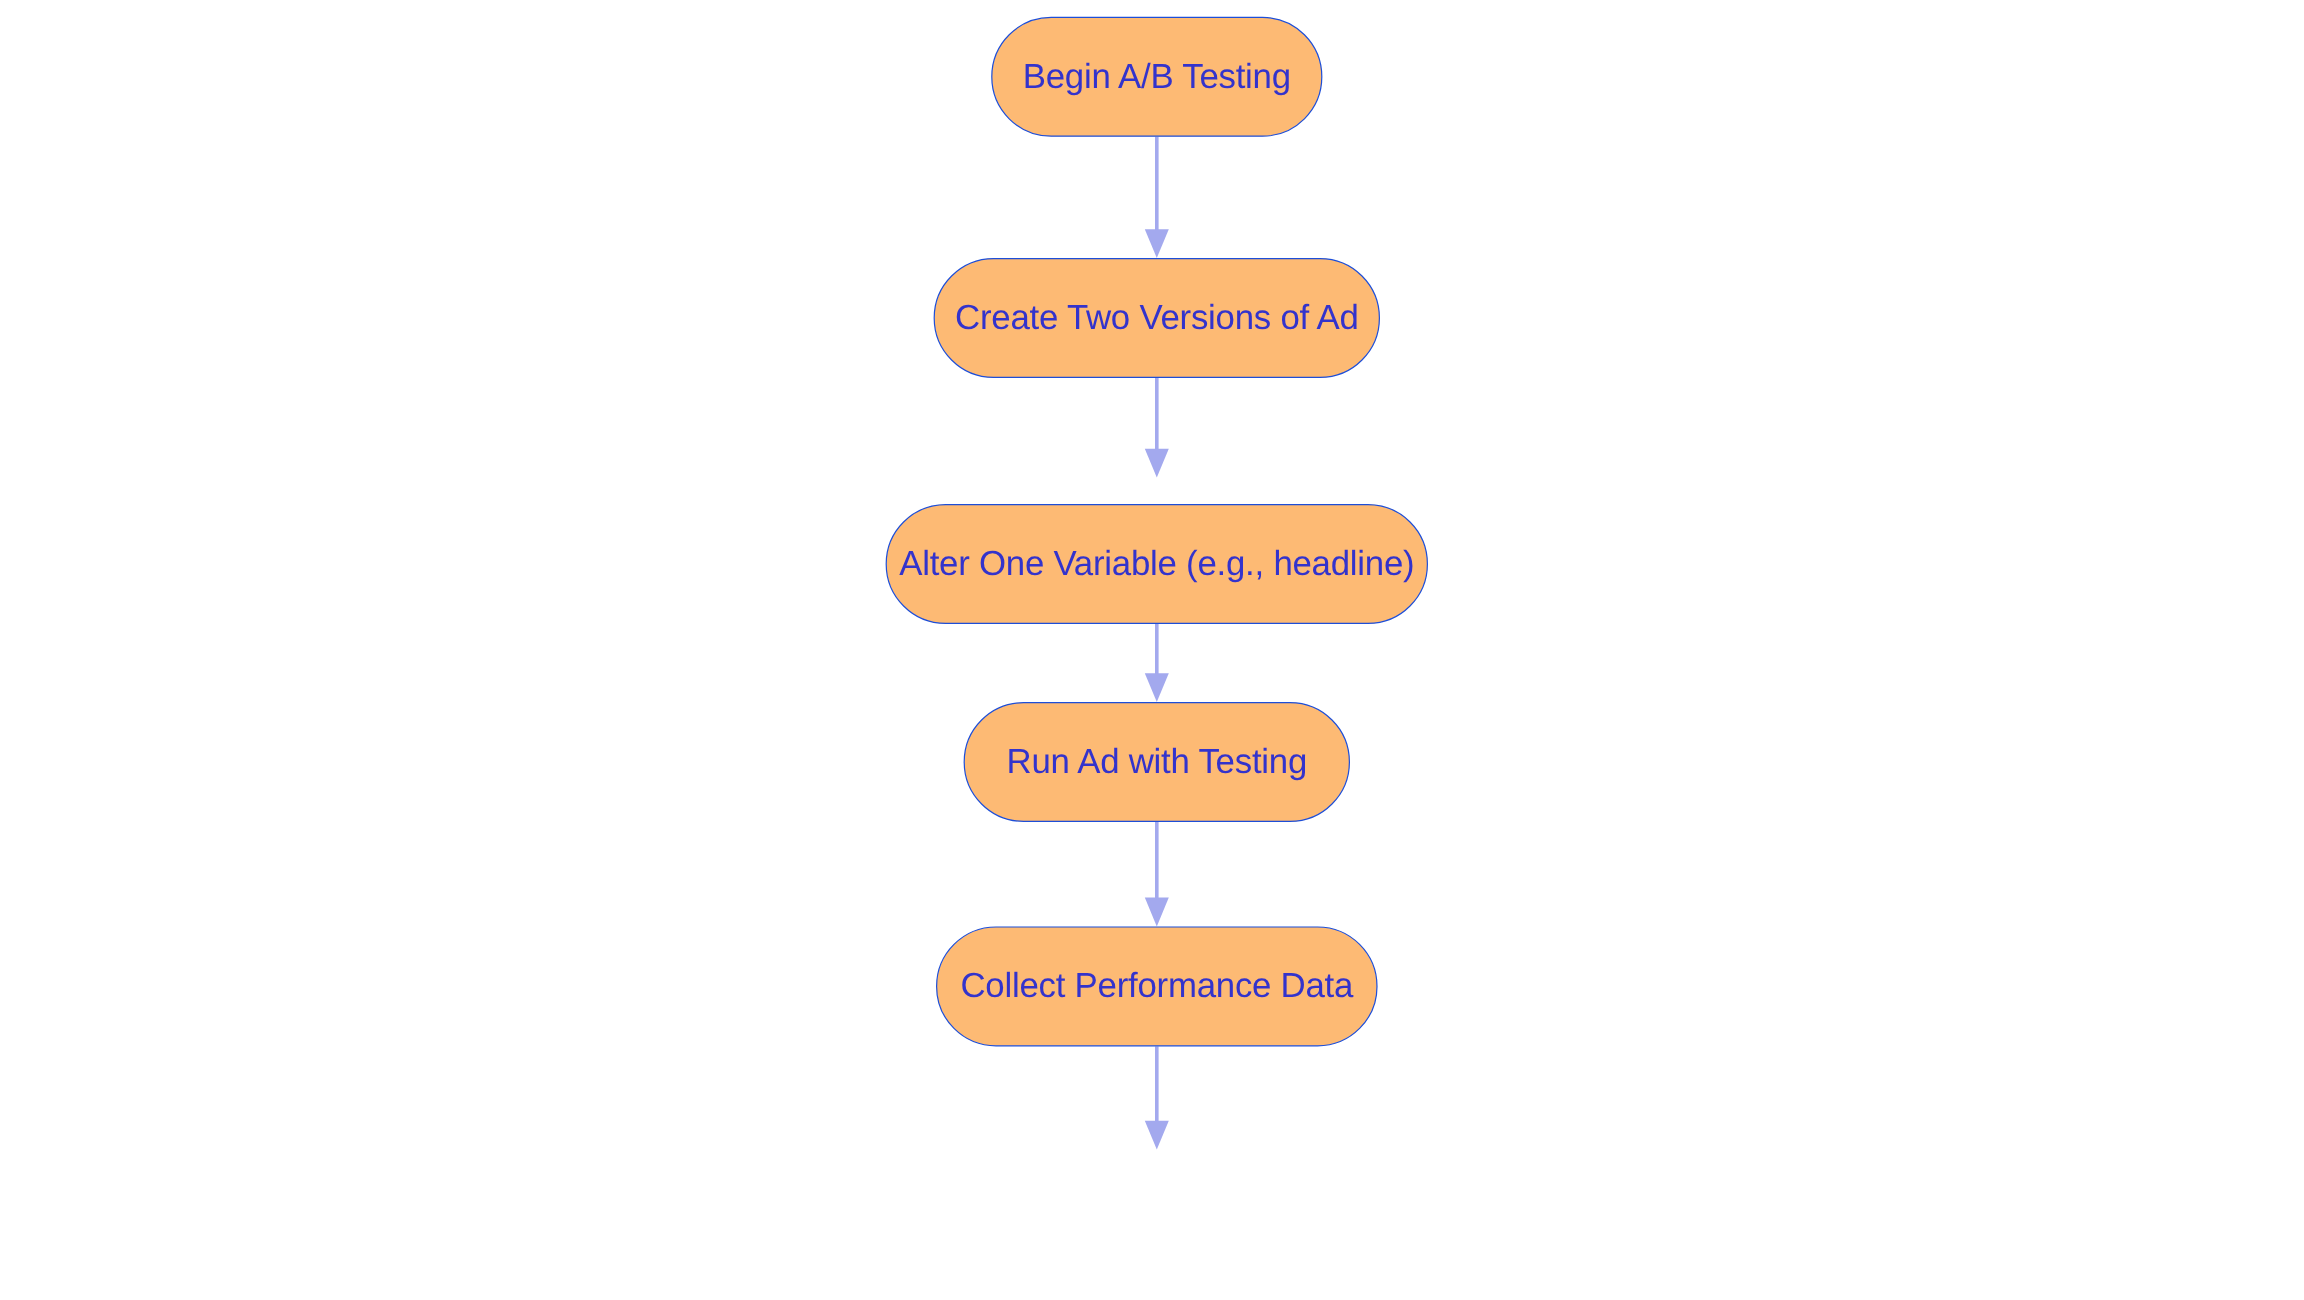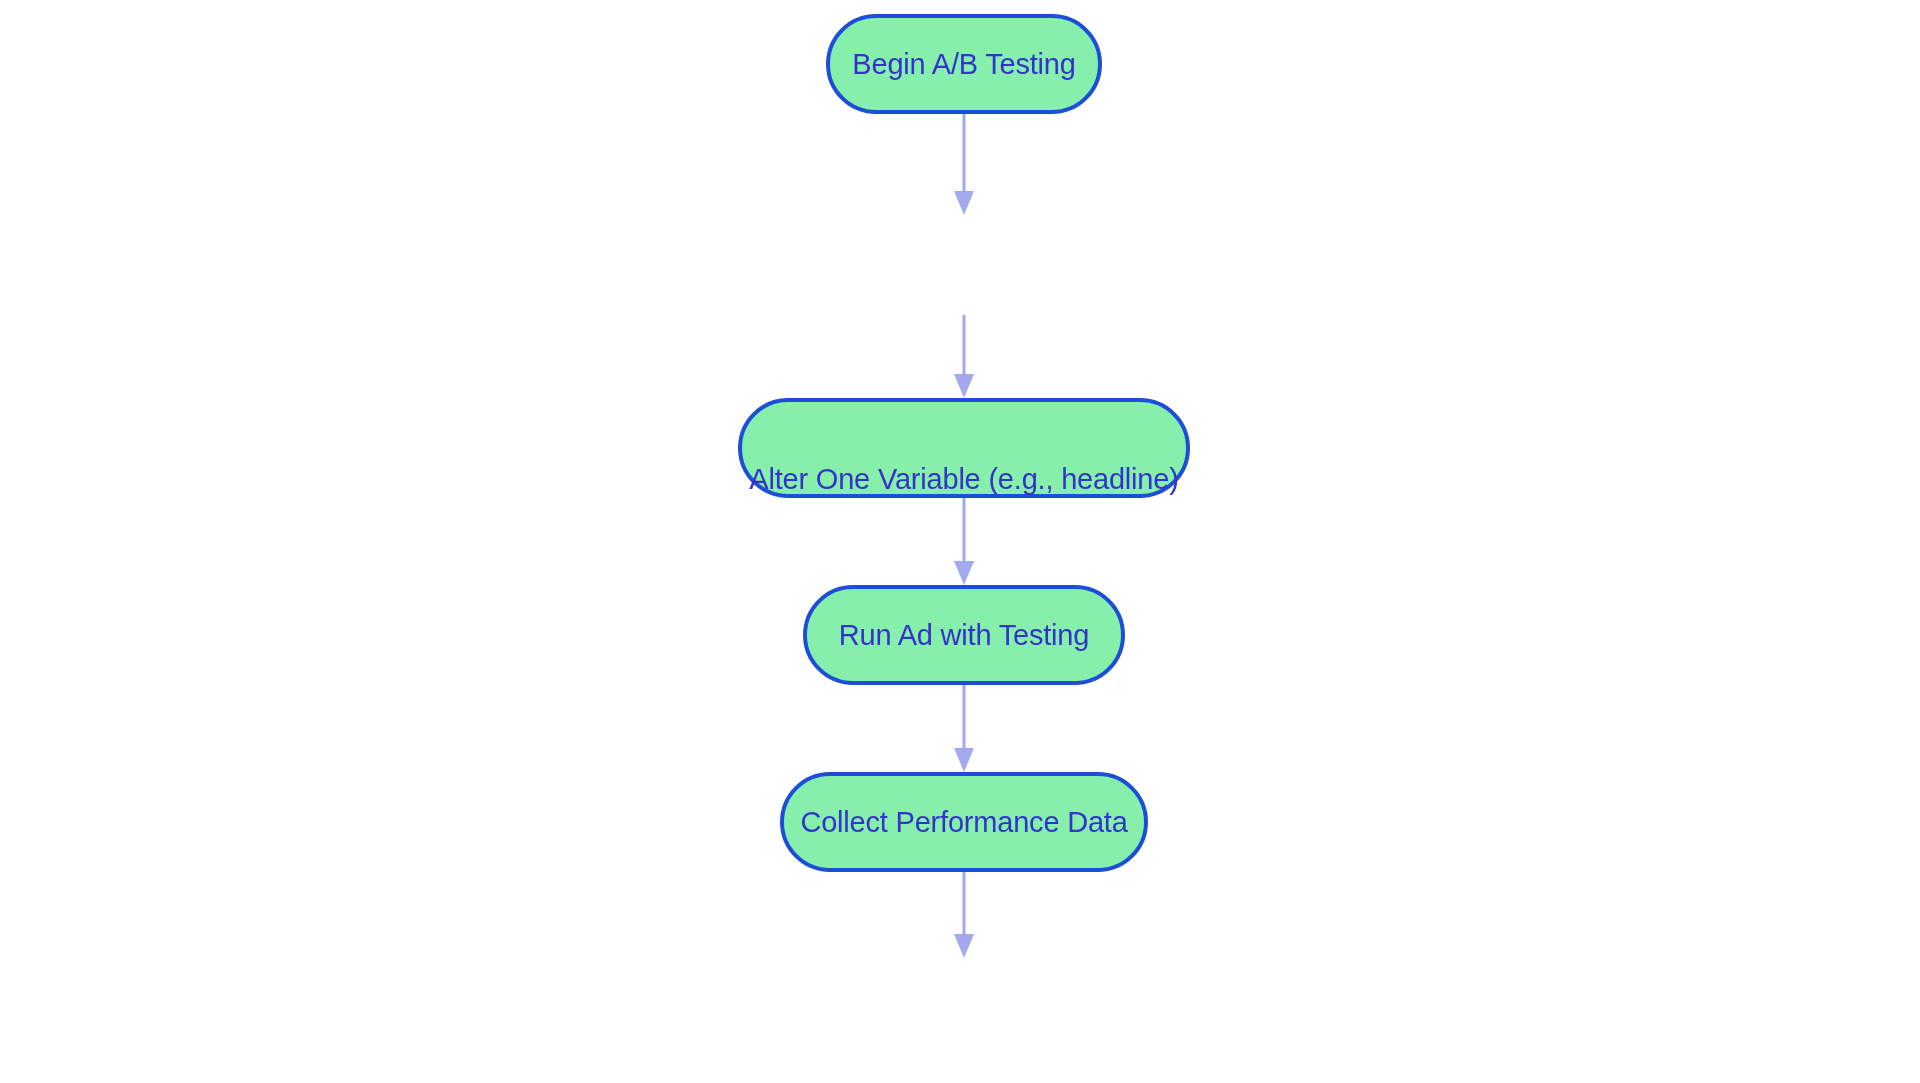--- a/index.html
+++ b/index.html
@@ -19,22 +19,22 @@
     width: 1920px;
     height: 1083px;
     background: #ffffff;
   }
 
   .node {
     position: absolute;
     box-sizing: border-box;
     height: 100px;
     transform: translateX(-50%);
-    background: #86efac;
-    border: 4px solid #1d4ed8;
+    background: #fdba74;
+    border: 1px solid #1d4ed8;
     border-radius: 50px;
     display: flex;
     align-items: center;
     justify-content: center;
     color: #3333cc;
     font-family: "Liberation Sans", sans-serif;
     font-size: 29px;
     line-height: 1;
     letter-spacing: -0.2px;
     white-space: nowrap;
@@ -94,22 +94,25 @@
     <svg width="26" height="86" viewBox="0 0 26 86">
       <line x1="13" y1="0" x2="13" y2="72" stroke="#a3a9ee" stroke-width="3"></line>
       <polygon points="13,86 3,62 23,62" fill="#a3a9ee"></polygon>
     </svg>
   </div>
 
   <div class="node" style="left:964px; top:14px; width:276px;">
     <span class="node-label">Begin A/B Testing</span>
   </div>
 
+  <div class="node" style="left:964px; top:215px; width:372px;">
+    <span class="node-label">Create Two Versions of Ad</span>
+  </div>
 
-  <div class="node" style="left:964px; top:398px; width:452px;align-items:flex-end;">
+  <div class="node" style="left:964px; top:420px; width:452px;">
     <span class="node-label">Alter One Variable (e.g., headline)</span>
   </div>
 
   <div class="node" style="left:964px; top:585px; width:322px;">
     <span class="node-label">Run Ad with Testing</span>
   </div>
 
   <div class="node" style="left:964px; top:772px; width:368px;">
     <span class="node-label">Collect Performance Data</span>
   </div>

